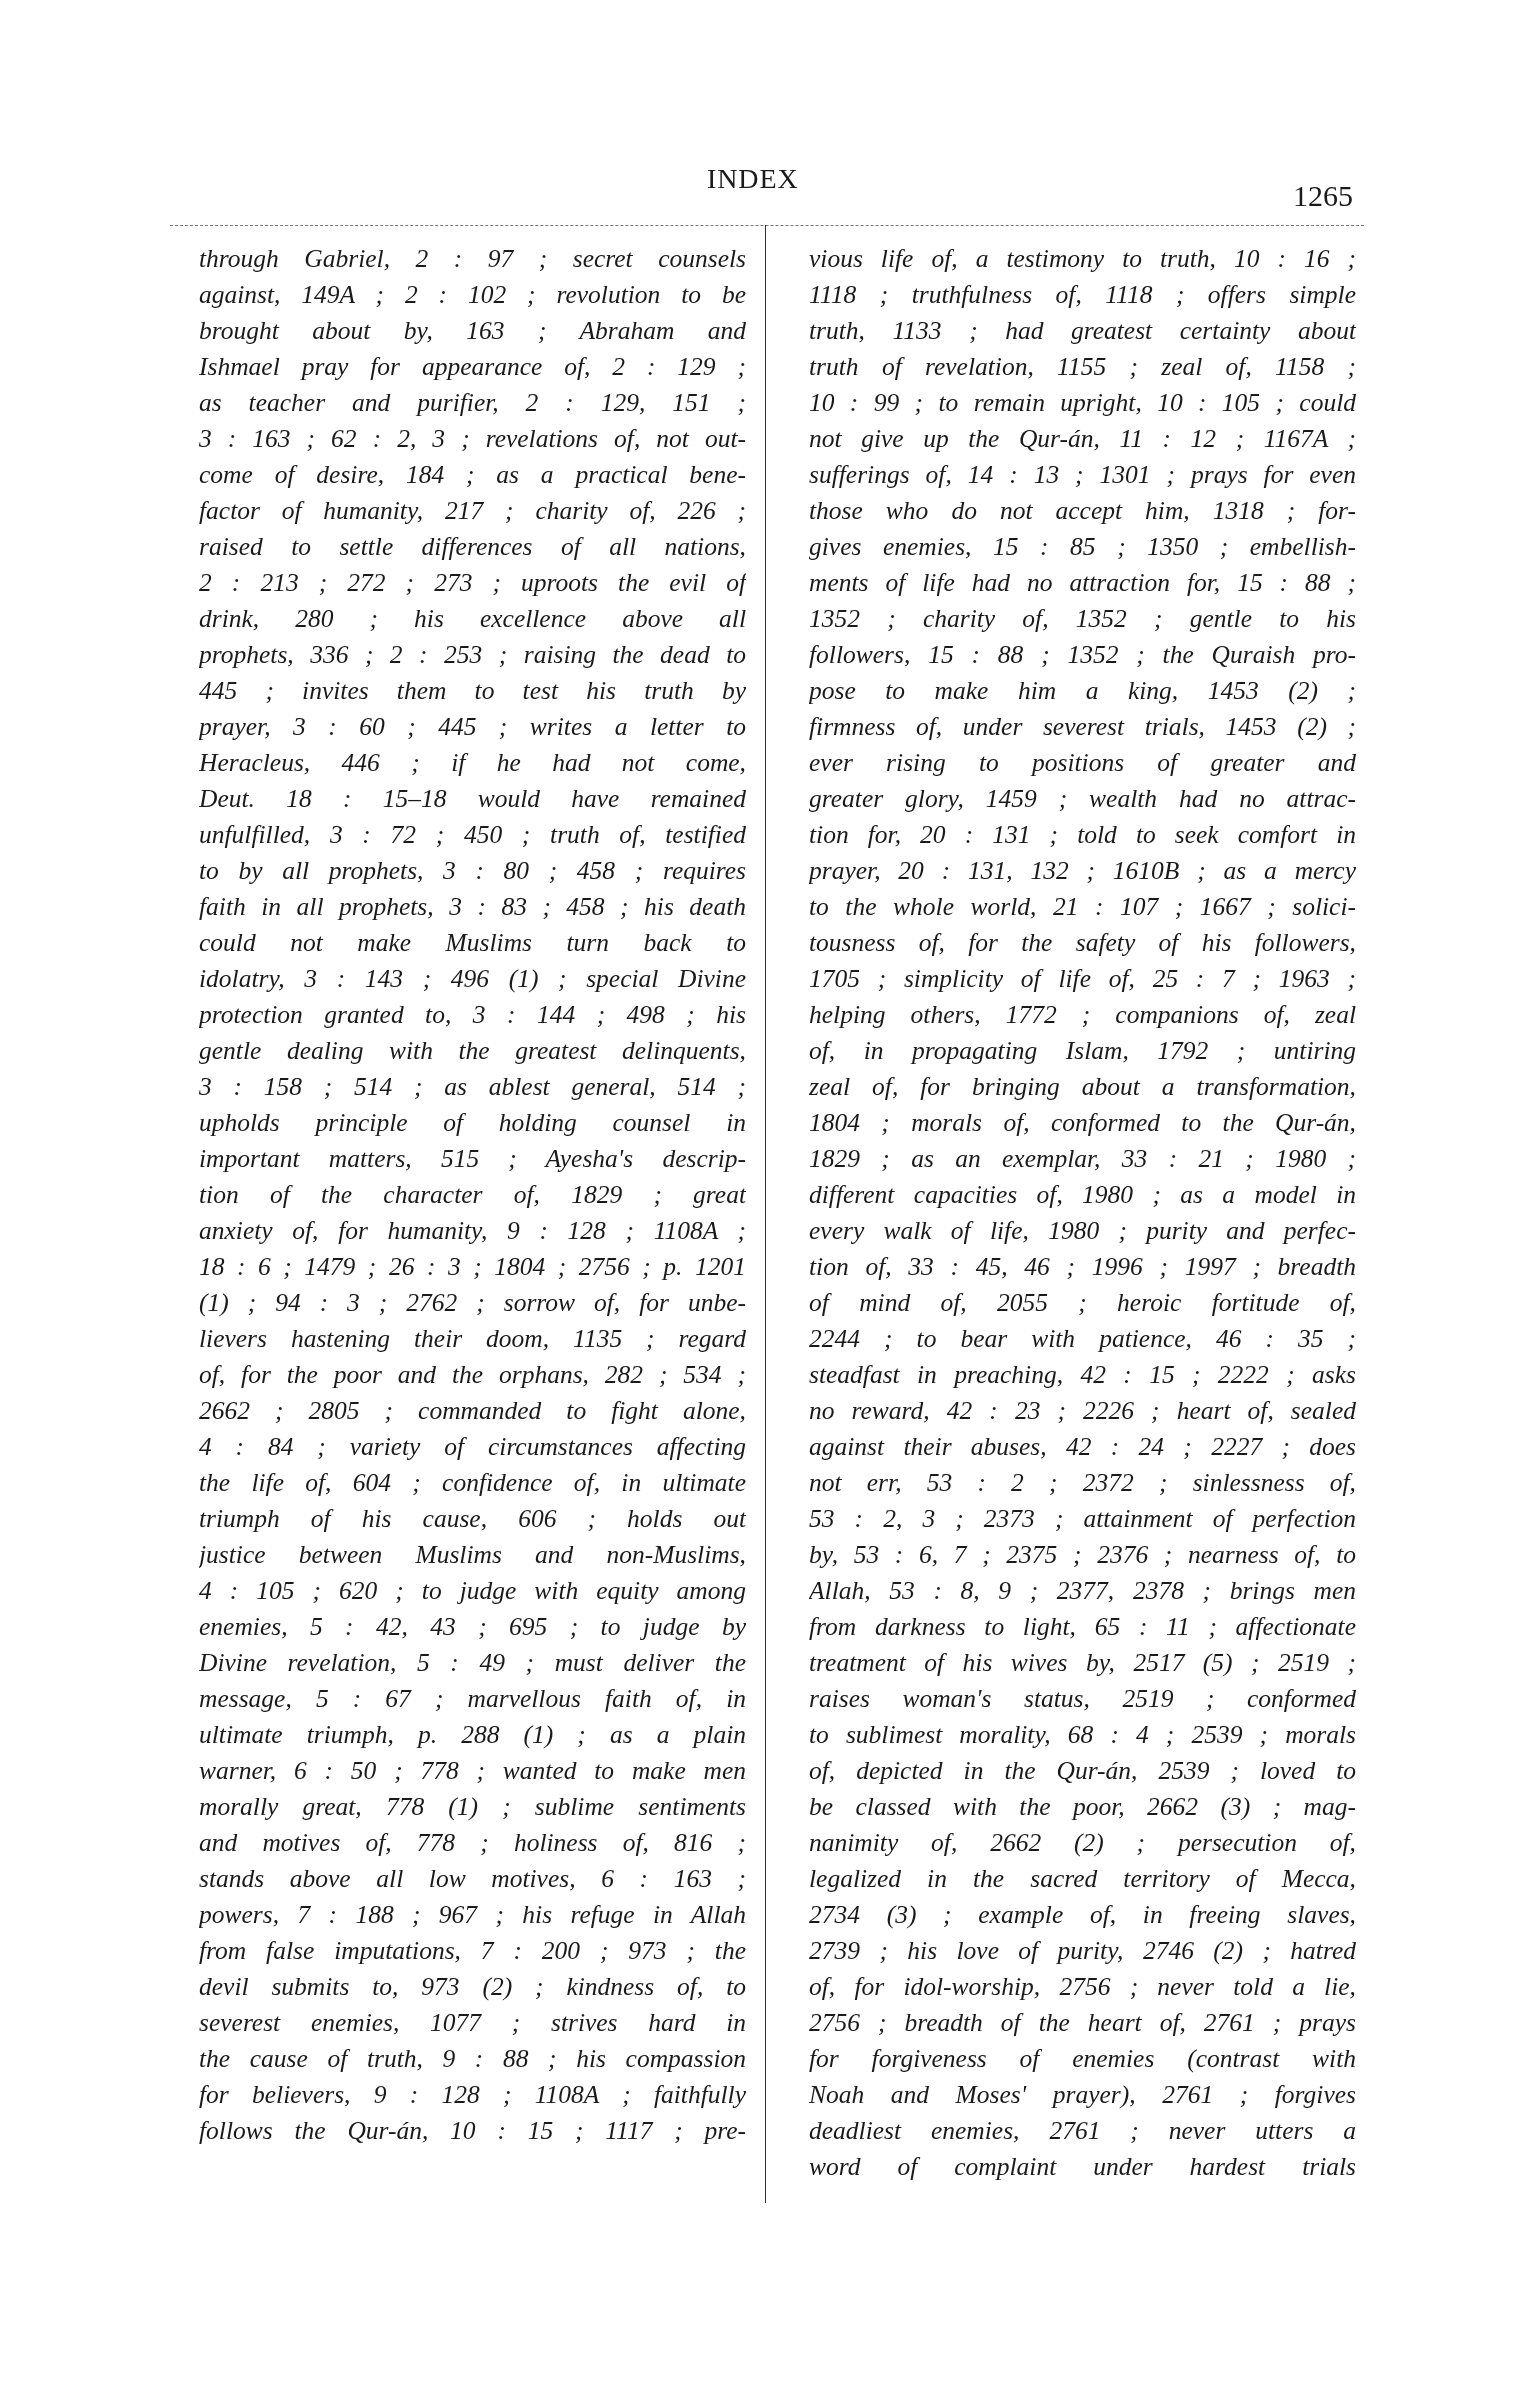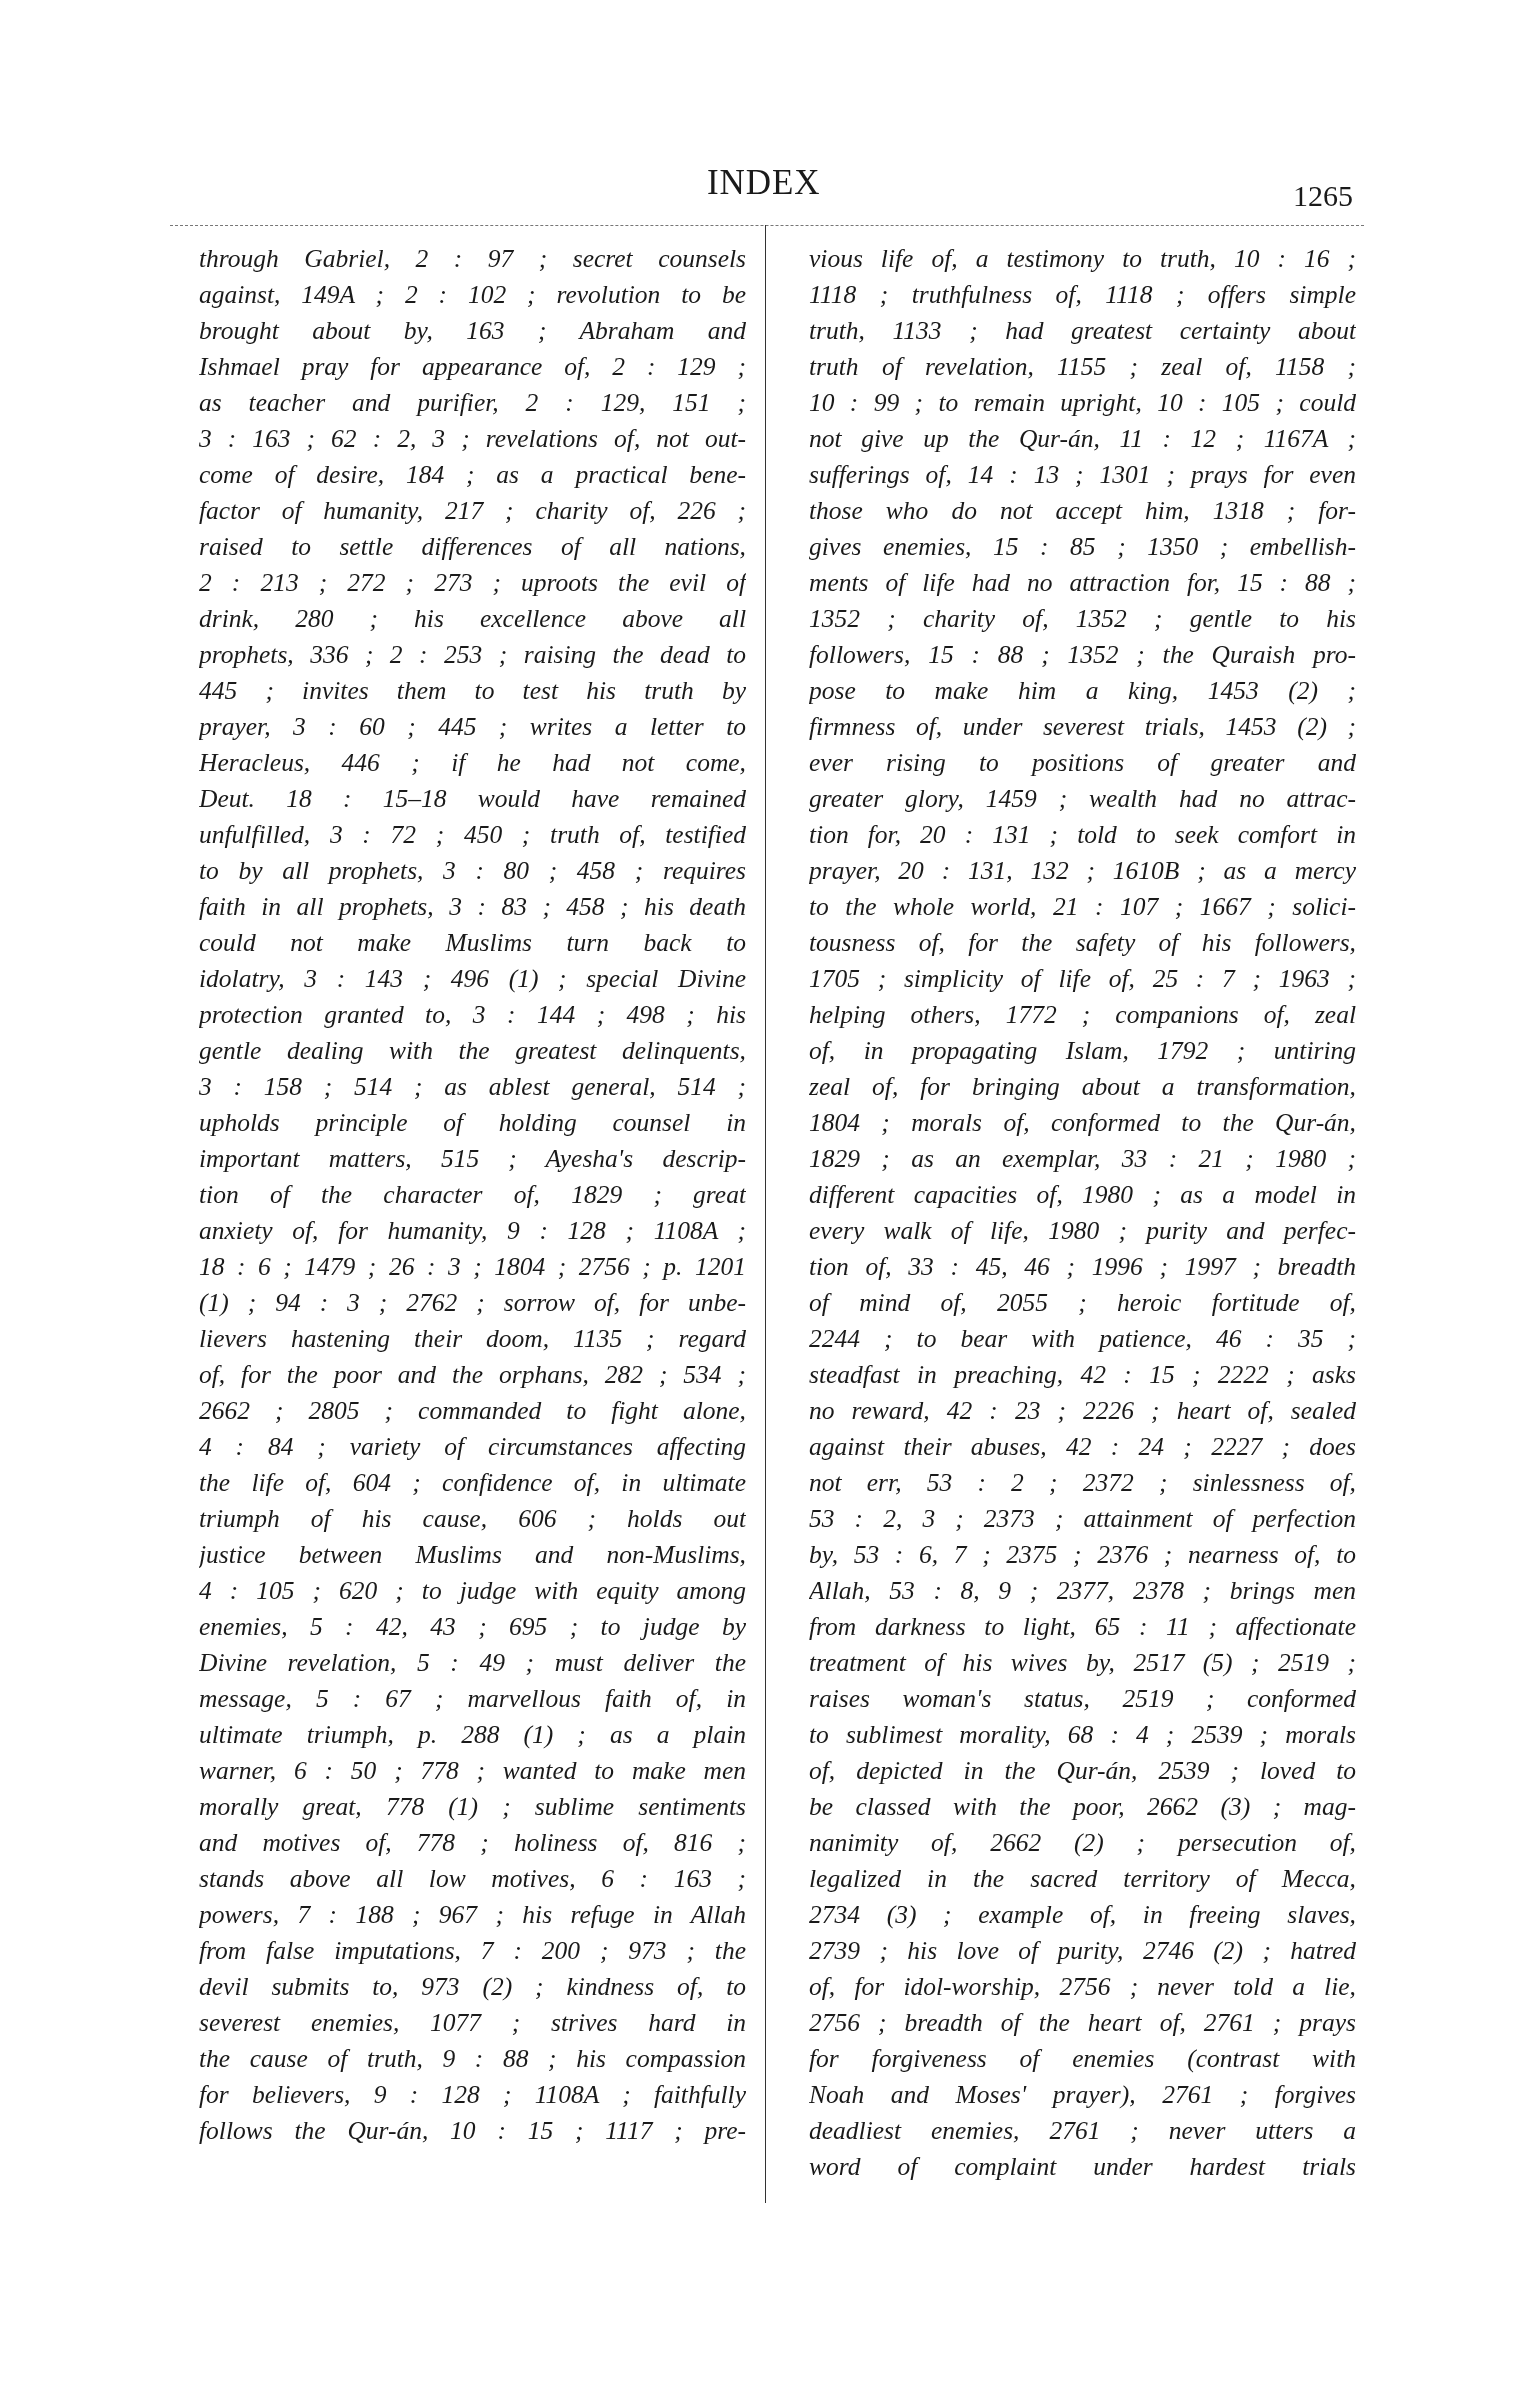--- a/index.html
+++ b/index.html
@@ -1,19 +1,19 @@
 <!DOCTYPE html>
 <html style="font-size:14.3px"><head>
 <meta charset="utf-8">
 <style>
   html, body { margin: 0; padding: 0; background: #ffffff; }
   body { width: 1538px; height: 2401px; position: relative; overflow: hidden;
          font-family: "Liberation Serif", "DejaVu Serif", serif; color: #1a1a1a; }
   .running-head { position: absolute; top: 163px; left: 0; width: 1538px; height: 45px; }
-  .head-title { position: absolute; left: 707px; top: 0; font-size: 35px; letter-spacing: 0.9px; }
+  .head-title { position: absolute; left: 707px; top: 0; font-size: 28px; letter-spacing: 0.9px; }
   .head-page { position: absolute; left: 1293px; top: 16px; font-size: 30px; }
   .head-rule { position: absolute; left: 170px; top: 225px; width: 1194px; height: 0;
                border-top: 1.3px dashed #777; }
   .col-divider { position: absolute; left: 765px; top: 225px; width: 0; height: 1978px;
                  border-left: 1.3px solid #333; }
   .column { position: absolute; top: 241px; width: 547px; font-size: 25.5px;
             line-height: 36px; text-align: justify; font-style: italic; }
   .col-left { left: 199px; }
   .col-right { left: 809px; }
   .line { display: block; text-align: justify; text-align-last: justify; white-space: nowrap;

